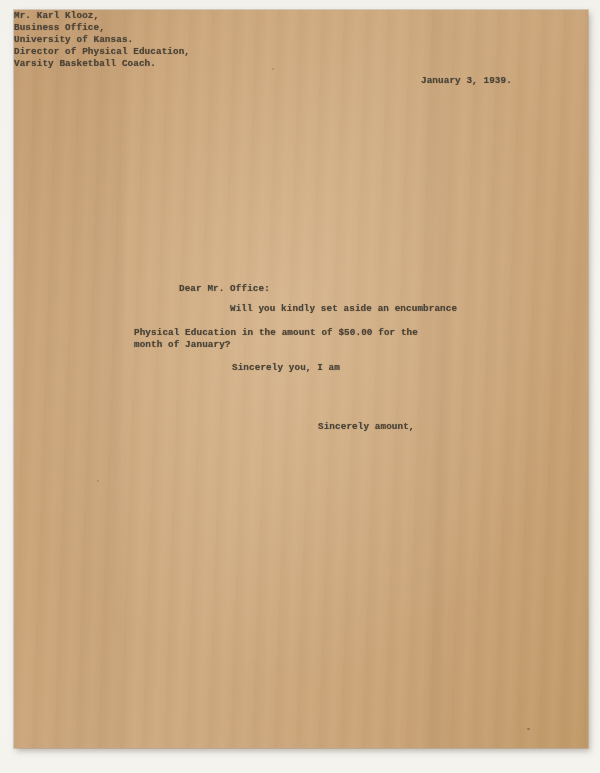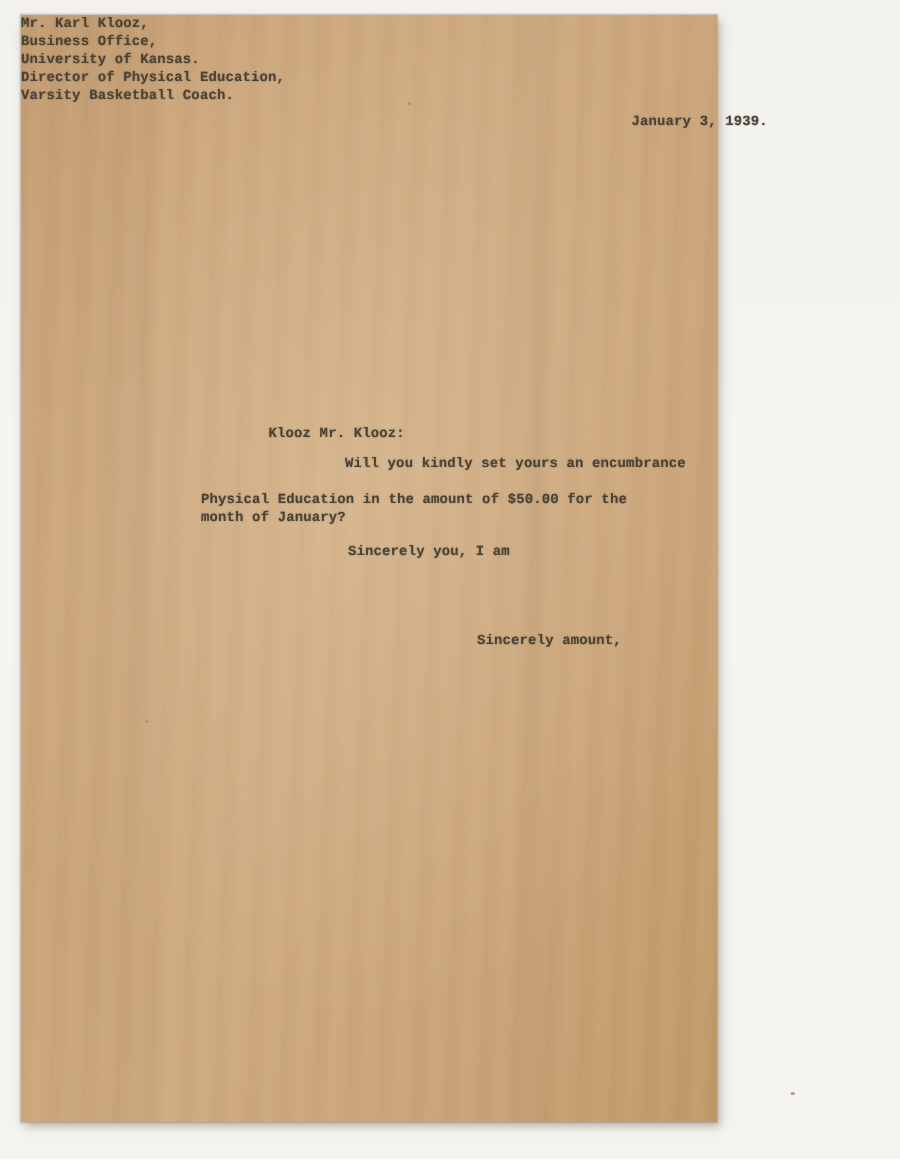--- a/index.html
+++ b/index.html
@@ -15,21 +15,21 @@
     position: relative;
     width: 600px;
     height: 773px;
     background: linear-gradient(180deg, #f2f1ec 0%, #f5f4f0 40%, #f4f3ee 100%);
   }
 
   .paper {
     position: absolute;
     left: 14px;
     top: 10px;
-    width: 464px;
+    width: 574px;
     height: 738px;
     background:
       radial-gradient(ellipse 420px 520px at 46% 42%, rgba(255,240,215,0.18), rgba(0,0,0,0) 70%),
       repeating-linear-gradient(92deg,
         rgba(120,90,55,0.035) 0px, rgba(0,0,0,0) 7px,
         rgba(255,235,205,0.05) 13px, rgba(0,0,0,0) 22px),
       linear-gradient(108deg, #c39c72 0%, #caa479 22%, #cda97f 48%, #c9a378 74%, #c09968 100%);
     box-shadow:
       0 0 0 1px rgba(150,120,85,0.30),
       2px 3px 6px rgba(115,105,90,0.45);
@@ -87,23 +87,23 @@
   <div class="paper">
 
     <div class="tw date-line">January 3, 1939.</div>
 
     <div class="recipient-block">
       <div class="tw" style="position:static">Mr. Karl Klooz,</div>
       <div class="tw" style="position:static">Business Office,</div>
       <div class="tw" style="position:static">University of Kansas.</div>
     </div>
 
-    <div class="tw salutation">Klooz Mr. Klooz:</div>
+    <div class="tw salutation">Dear Mr. Office:</div>
 
-    <div class="tw body-l1">Will you kindly set yours an encumbrance</div>
+    <div class="tw body-l1">Will you kindly set aside an encumbrance</div>
     <div class="tw body-l3">Physical Education in the amount of $50.00 for the</div>
     <div class="tw body-l4">month of January?</div>
 
     <div class="tw thanking">Sincerely you, I am</div>
 
     <div class="tw closing">Sincerely amount,</div>
 
     <div class="signature-block">
       <div class="tw" style="position:static">Director of Physical Education,</div>
       <div class="tw" style="position:static">Varsity Basketball Coach.</div>

